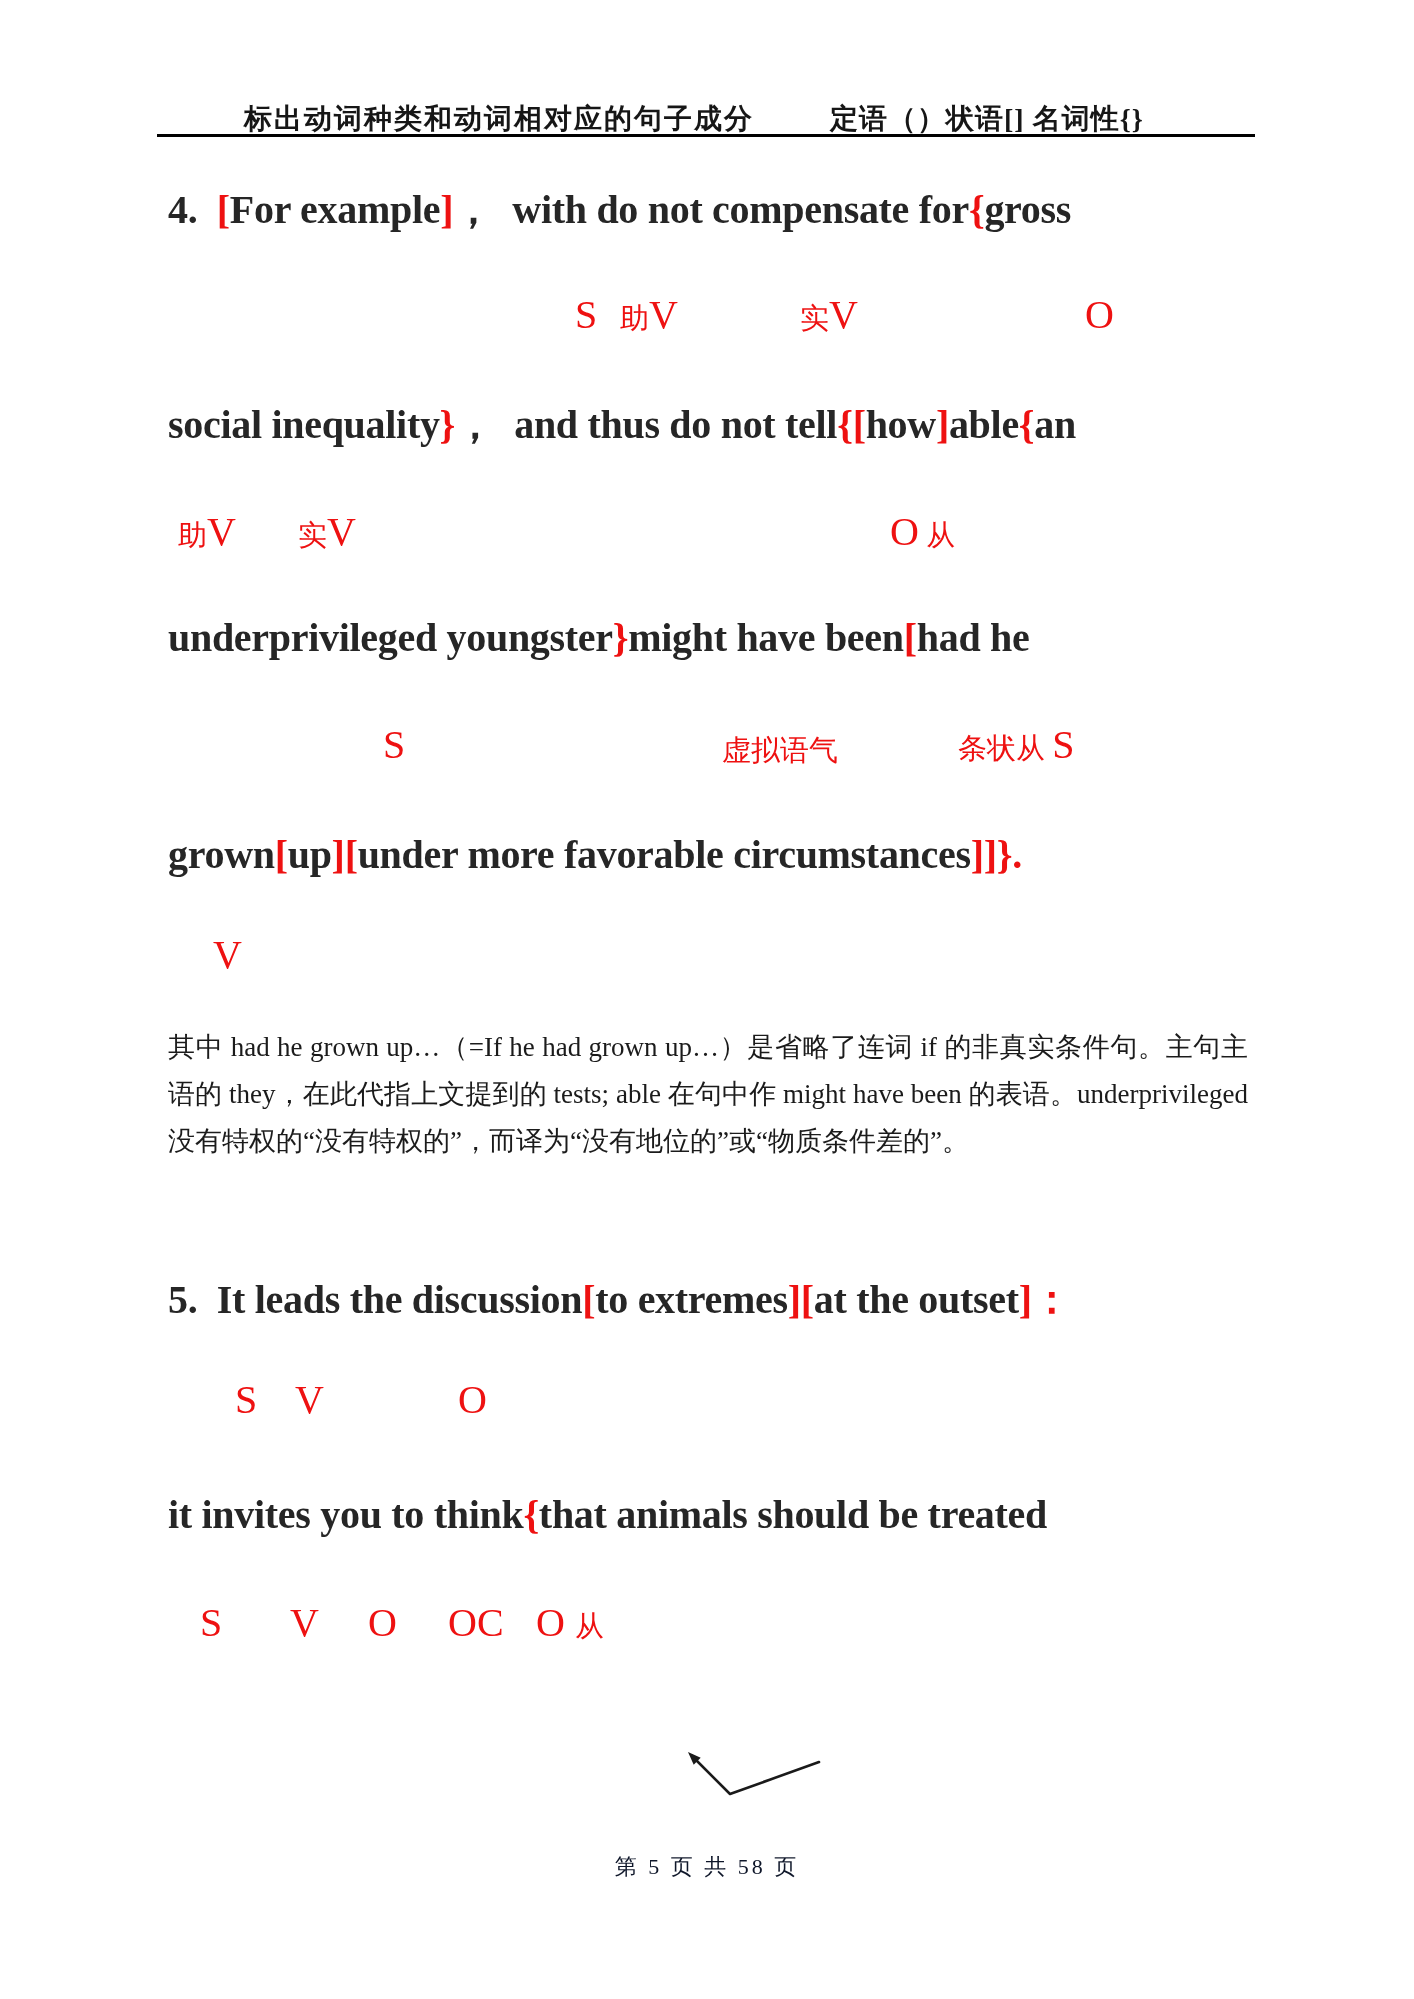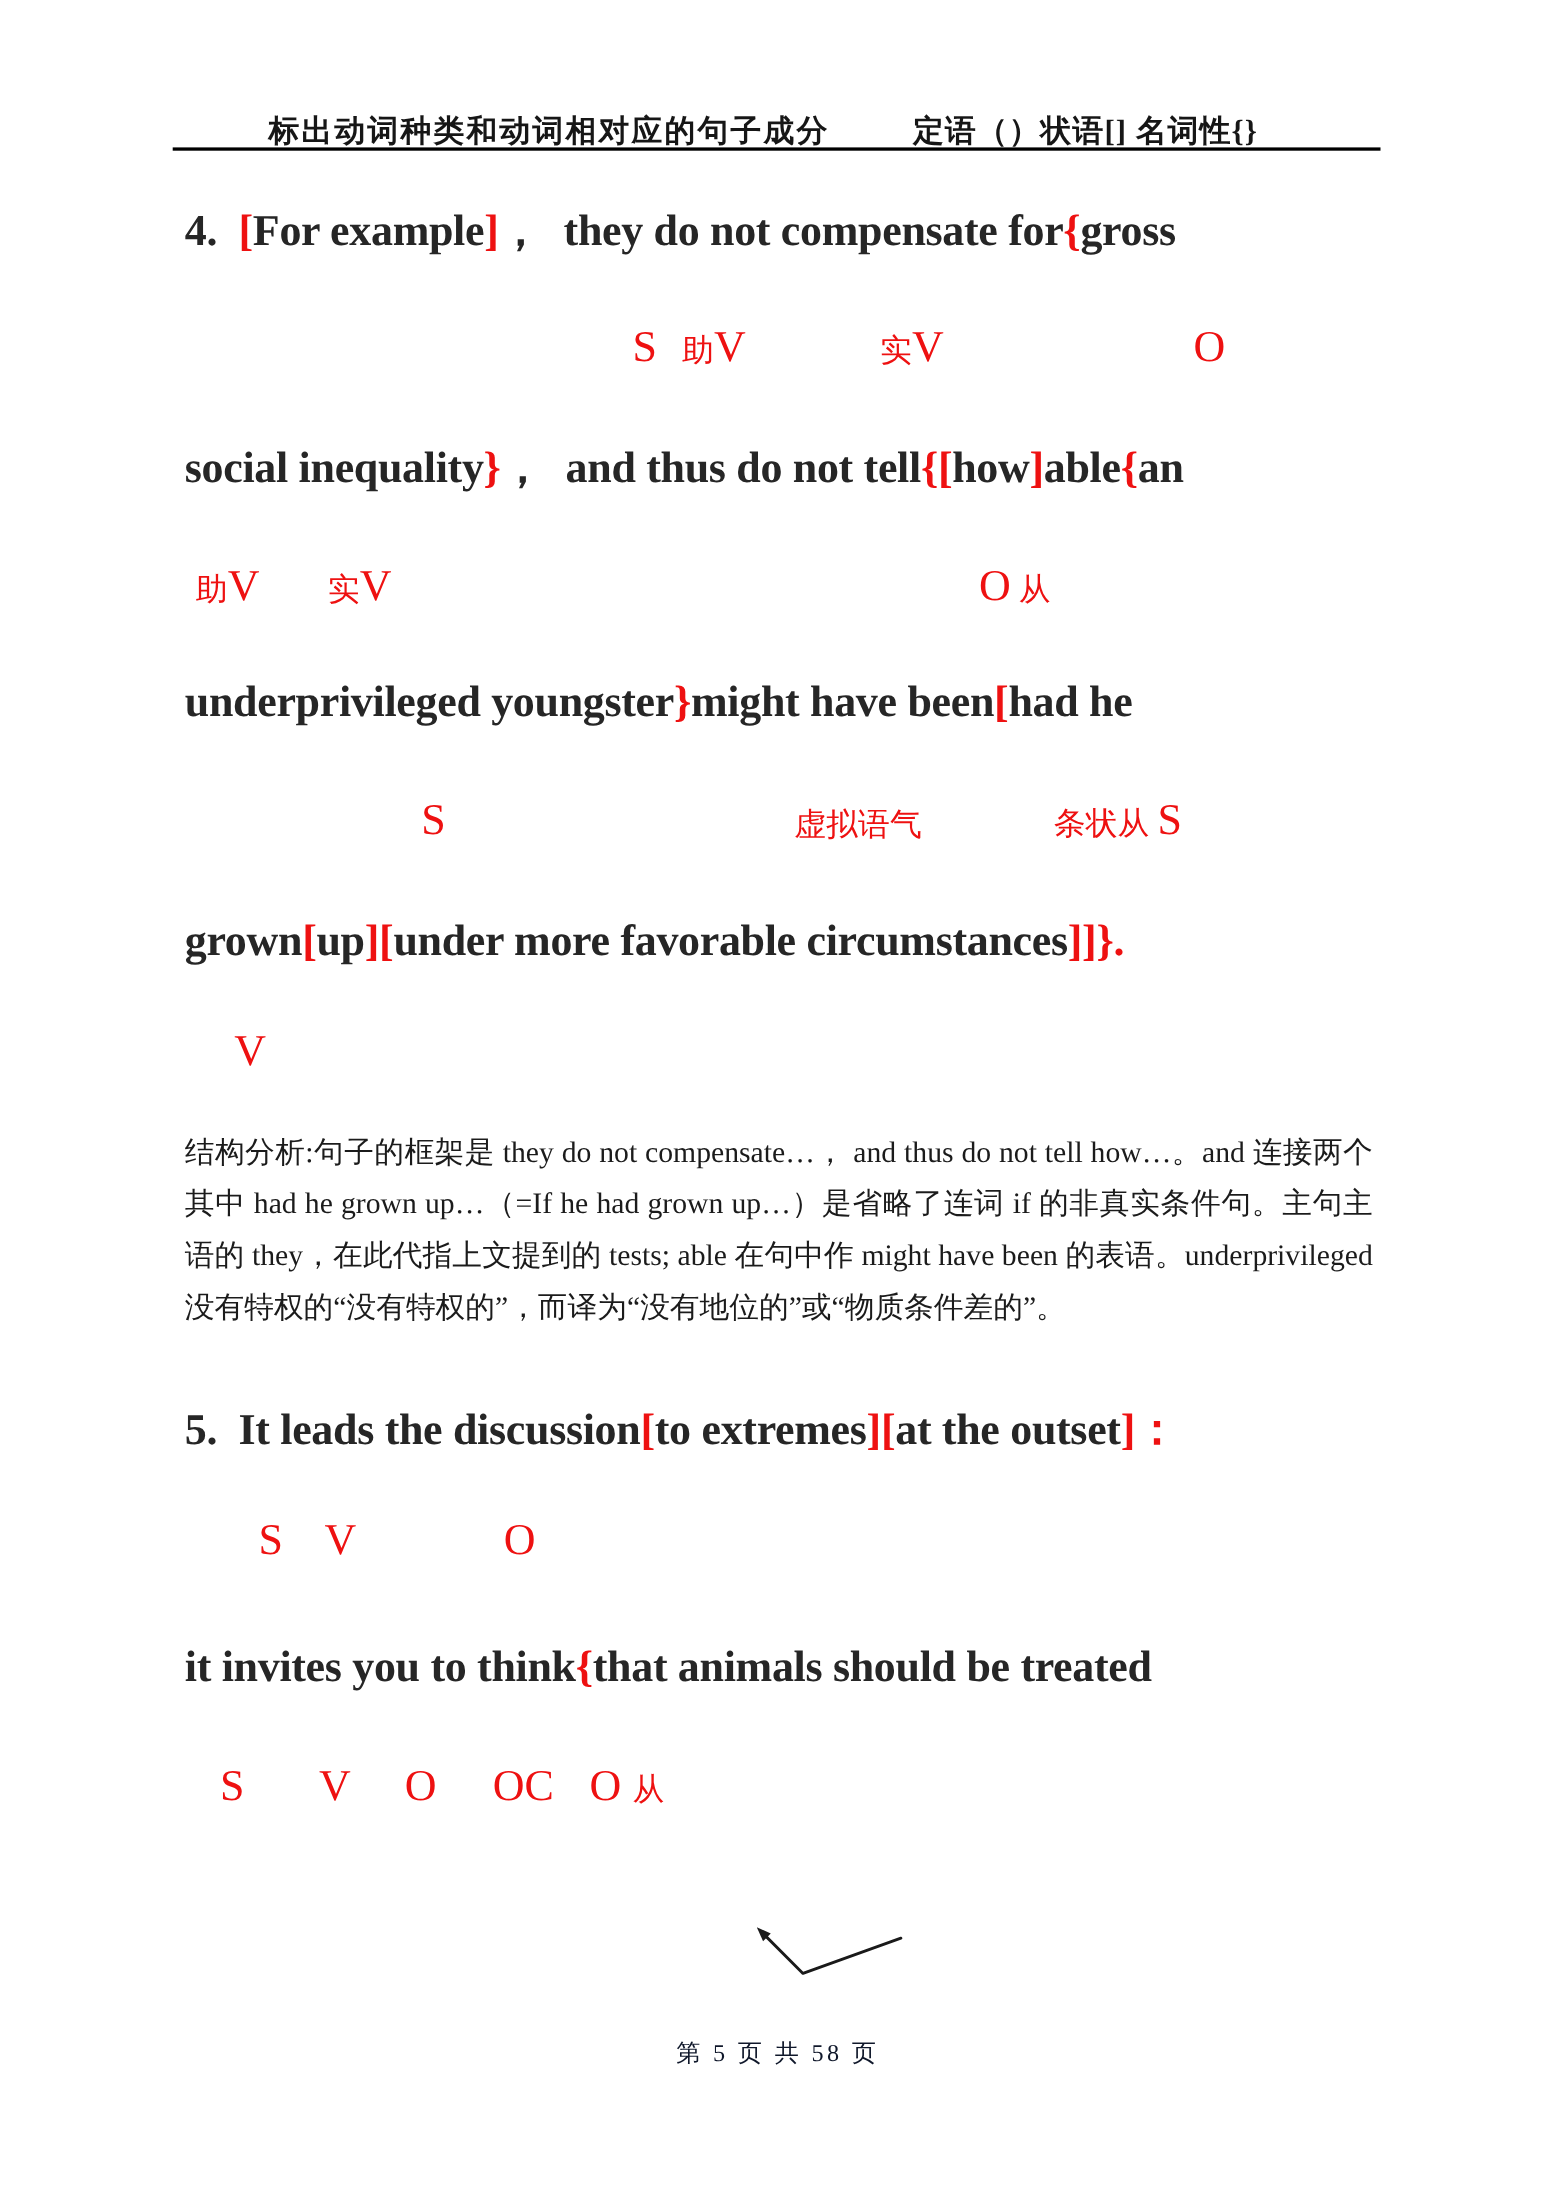--- a/index.html
+++ b/index.html
@@ -60,21 +60,21 @@
 </style>
 </head>
 <body>
 
 <div class="page">
 
   <span class="hdr-left">标出动词种类和动词相对应的句子成分</span>
   <span class="hdr-right">定语（）状语[] 名词性{}</span>
   <div class="rule"></div>
 
-  <div class="sent" style="top:182px"><span class="sg-k">4.  </span><span class="sg-r">[</span><span class="sg-k">For example</span><span class="sg-r">]</span><span class="sg-k">，  they do not compensate for</span><span class="sg-r">{</span><span class="sg-k">gross</span></div>
+  <div class="sent" style="top:182px"><span class="sg-k">4.  </span><span class="sg-r">[</span><span class="sg-k">For example</span><span class="sg-r">]</span><span class="sg-k">，  with do not compensate for</span><span class="sg-r">{</span><span class="sg-k">gross</span></div>
 
   <div class="annrow" style="top:287px">
     <span class="mk" style="left:575px"><span class="sg-L">S</span></span>
     <span class="mk" style="left:620px"><span class="sg-C">助</span><span class="sg-L">V</span></span>
     <span class="mk" style="left:800px"><span class="sg-C">实</span><span class="sg-L">V</span></span>
     <span class="mk" style="left:1085px"><span class="sg-L">O</span></span>
   </div>
 
   <div class="sent" style="top:397px"><span class="sg-k">social inequality</span><span class="sg-r">}</span><span class="sg-k">，  and thus do not tell</span><span class="sg-r">{[</span><span class="sg-k">how</span><span class="sg-r">]</span><span class="sg-k">able</span><span class="sg-r">{</span><span class="sg-k">an</span></div>
 
@@ -92,21 +92,20 @@
     <span class="mk" style="left:958px"><span class="sg-C">条状从 </span><span class="sg-L">S</span></span>
   </div>
 
   <div class="sent" style="top:827px"><span class="sg-k">grown</span><span class="sg-r">[</span><span class="sg-k">up</span><span class="sg-r">][</span><span class="sg-k">under more favorable circumstances</span><span class="sg-r">]]}.</span></div>
 
   <div class="annrow" style="top:927px">
     <span class="mk" style="left:213px"><span class="sg-L">V</span></span>
   </div>
 
   <div class="para">
-    <div class="jl">结构分析:句子的框架是 they do not compensate…， and thus do not tell how…。and 连接两个</div>
     <div class="jl">其中 had he grown up…（=If he had grown up…）是省略了连词 if 的非真实条件句。主句主</div>
     <div class="jl">语的 they，在此代指上文提到的 tests; able 在句中作 might have been 的表语。underprivileged</div>
     <div>没有特权的“没有特权的”，而译为“没有地位的”或“物质条件差的”。</div>
   </div>
 
   <div class="sent" style="top:1272px"><span class="sg-k">5.  It leads the discussion</span><span class="sg-r">[</span><span class="sg-k">to extremes</span><span class="sg-r">][</span><span class="sg-k">at the outset</span><span class="sg-r">]：</span></div>
 
   <div class="annrow" style="top:1372px">
     <span class="mk" style="left:235px"><span class="sg-L">S</span></span>
     <span class="mk" style="left:295px"><span class="sg-L">V</span></span>

